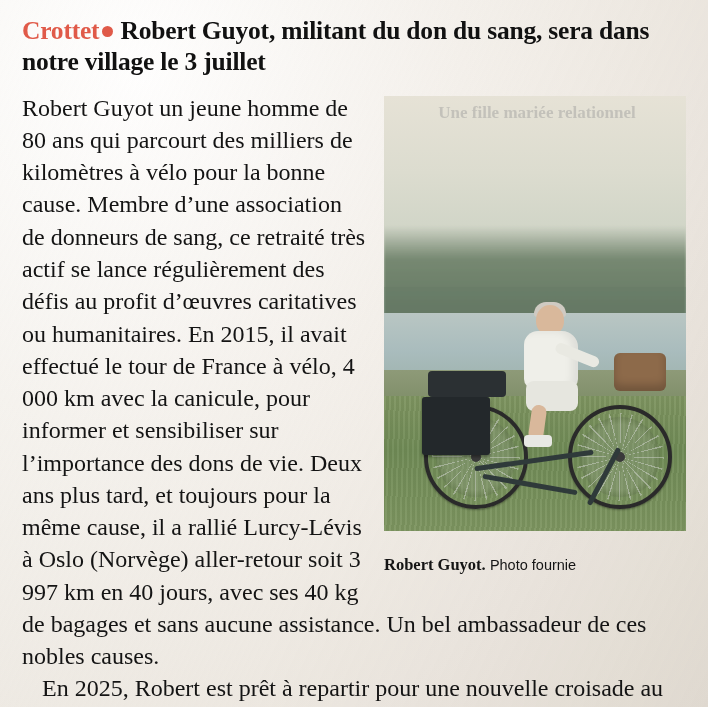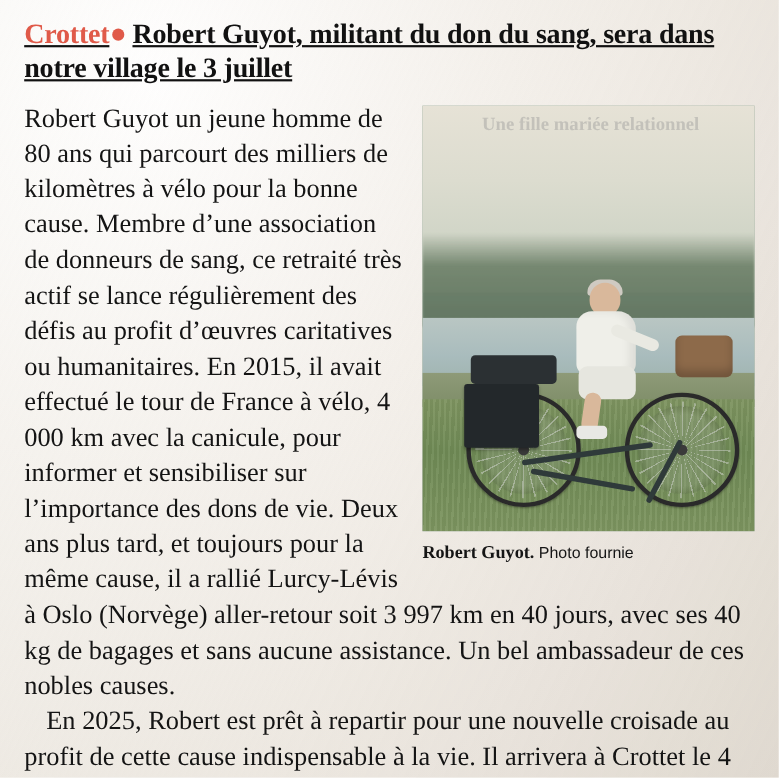--- a/index.html
+++ b/index.html
@@ -34,21 +34,20 @@
   .headline {
     margin: 0 0 2px 0;
     font-family: "Liberation Serif", serif;
     font-weight: bold;
     font-size: 25.5px;
     line-height: 1.21;
     letter-spacing: -0.2px;
     color: #111;
     position: relative;
     z-index: 2;
-    text-decoration: underline;
   }
   .kicker {
     color: #e05a49;
     font-weight: bold;
   }
   .bullet-dot {
     display: inline-block;
     width: 11px;
     height: 11px;
     border-radius: 50%;
@@ -67,21 +66,21 @@
   }
 
   .figure {
     float: right;
     width: 302px;
     margin: 4px 0 2px 16px;
   }
   .photo {
     position: relative;
     width: 302px;
-    height: 387px;
+    height: 435px;
     overflow: hidden;
     background: #9fb0a0;
   }
   .photo .sky {
     position: absolute;
     left: 0; right: 0; top: 0; height: 44%;
     background: linear-gradient(180deg, #e6e2d6 0%, #dcdccf 40%, #cfd4c6 75%, #b9c2b1 100%);
   }
   .photo .treeline {
     position: absolute;
@@ -249,21 +248,21 @@
   }
   .rider .shoe {
     position: absolute;
     left: 16px; top: 130px;
     width: 28px; height: 12px;
     border-radius: 4px;
     background: #e8e8e4;
   }
 
   .caption {
-    margin-top: 9px;
+    margin-top: 24px;
     font-size: 16.5px;
     line-height: 1.2;
     color: #151515;
   }
   .caption b {
     font-weight: bold;
   }
   .caption .credit {
     font-family: "Liberation Sans", sans-serif;
     font-size: 14.5px;

